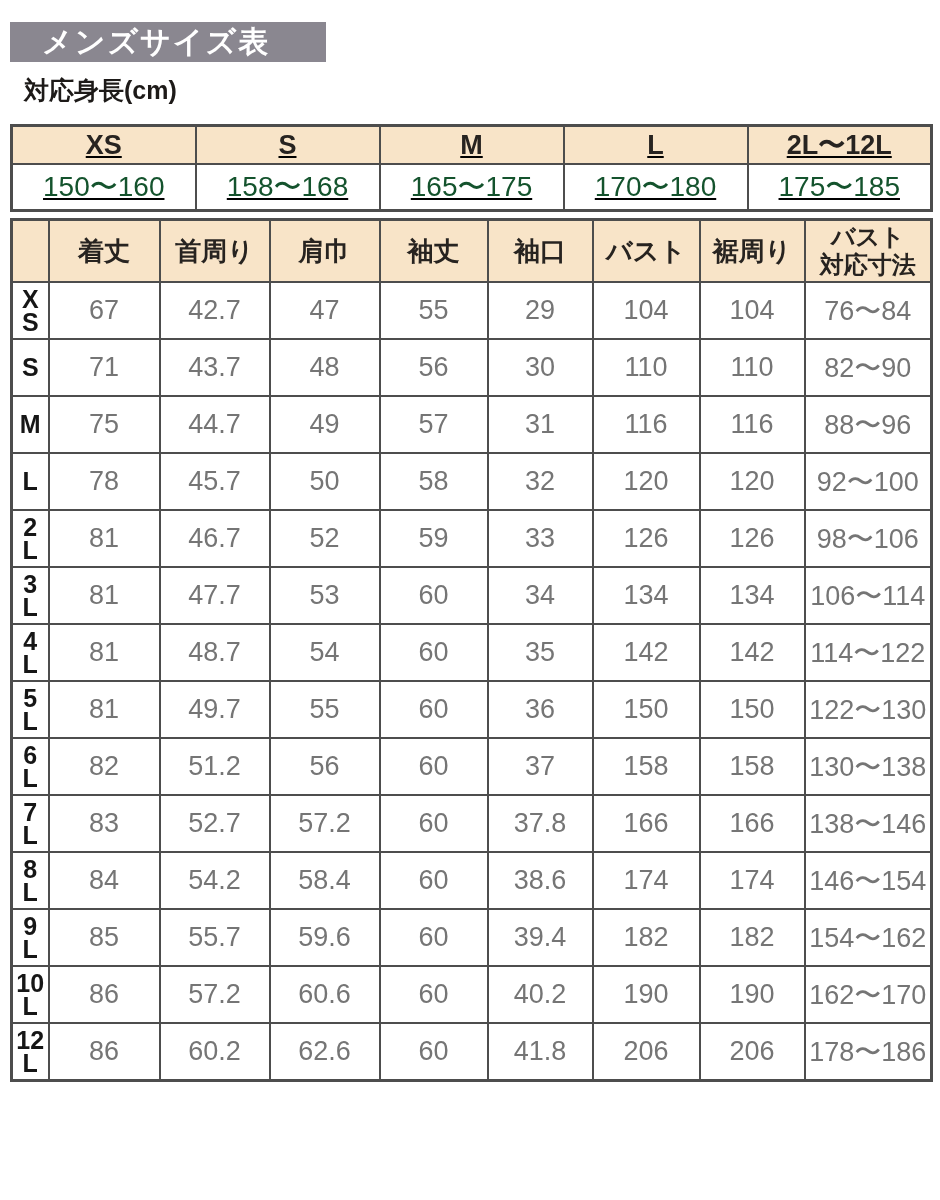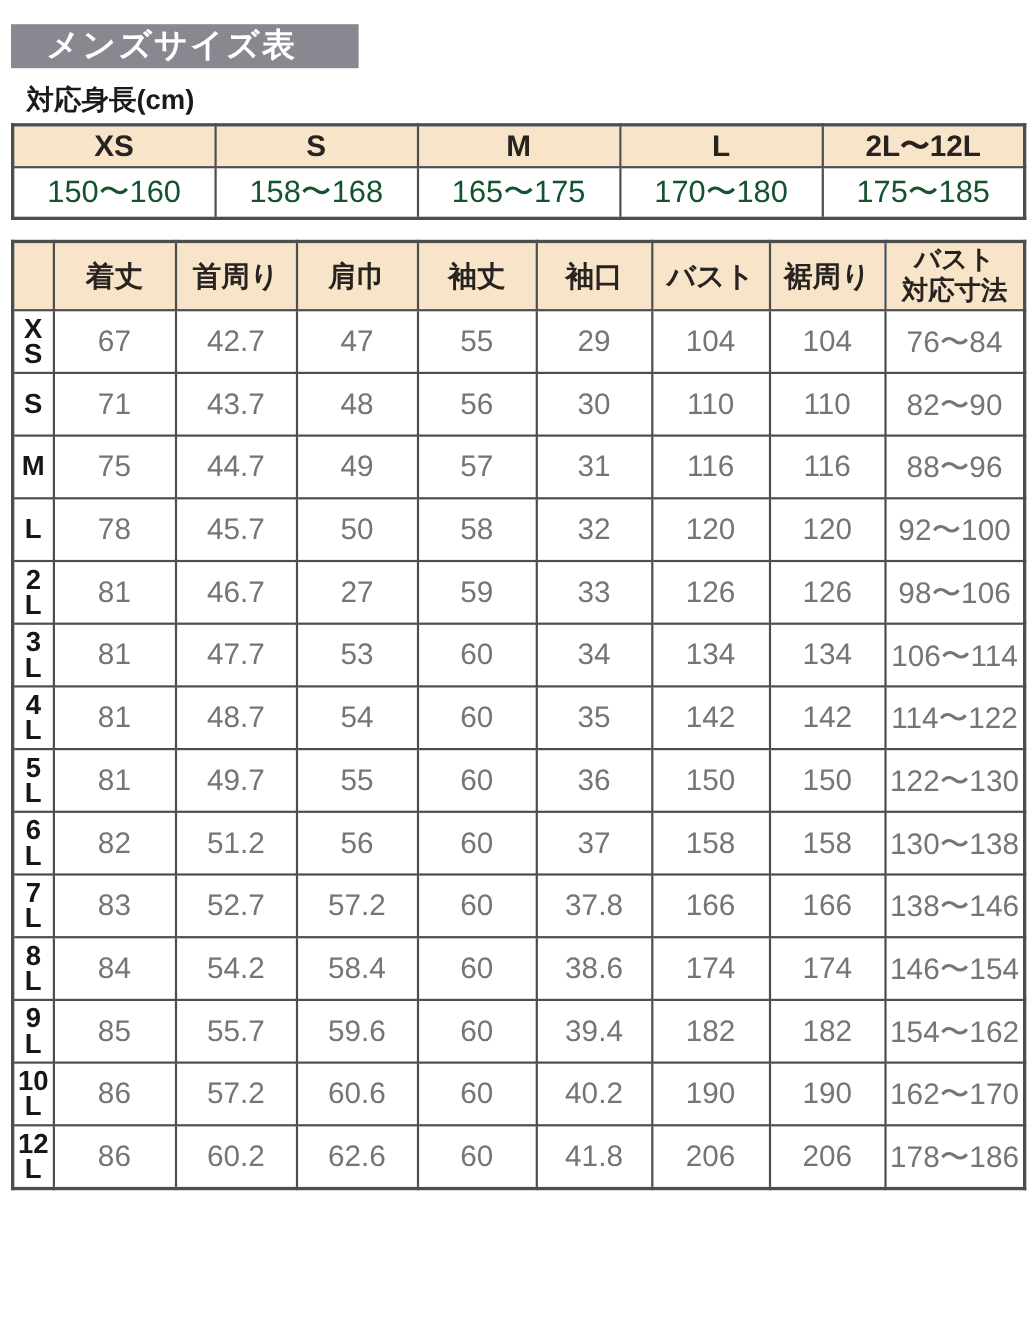--- a/index.html
+++ b/index.html
@@ -52,21 +52,21 @@
     vertical-align: middle;
     padding: 0;
     overflow: hidden;
   }
   thead th {
     background: #f8e4c8;
     color: #272320;
     font-weight: 600;
   }
   
-  .height-table { top: 112px; }
+  .height-table { top: 124px; text-decoration: underline; }
   .height-table thead th {
     height: 33px;
     font-size: 27px;
   }
   .height-table tbody td {
     height: 44px;
     font-size: 28px;
     color: #14532d;
     background: #ffffff;
   }
@@ -204,21 +204,21 @@
           <td>32</td>
           <td>120</td>
           <td>120</td>
           <td>92〜100</td>
         </tr>
         <tr>
           <th>2
 L</th>
           <td>81</td>
           <td>46.7</td>
-          <td>27</td>
+          <td>52</td>
           <td>59</td>
           <td>33</td>
           <td>126</td>
           <td>126</td>
           <td>98〜106</td>
         </tr>
         <tr>
           <th>3
 L</th>
           <td>81</td>

